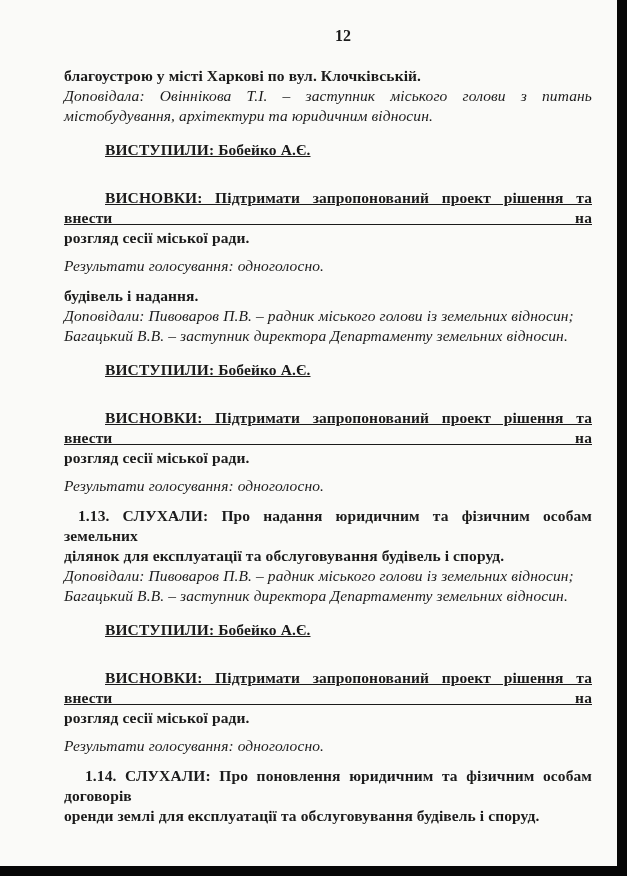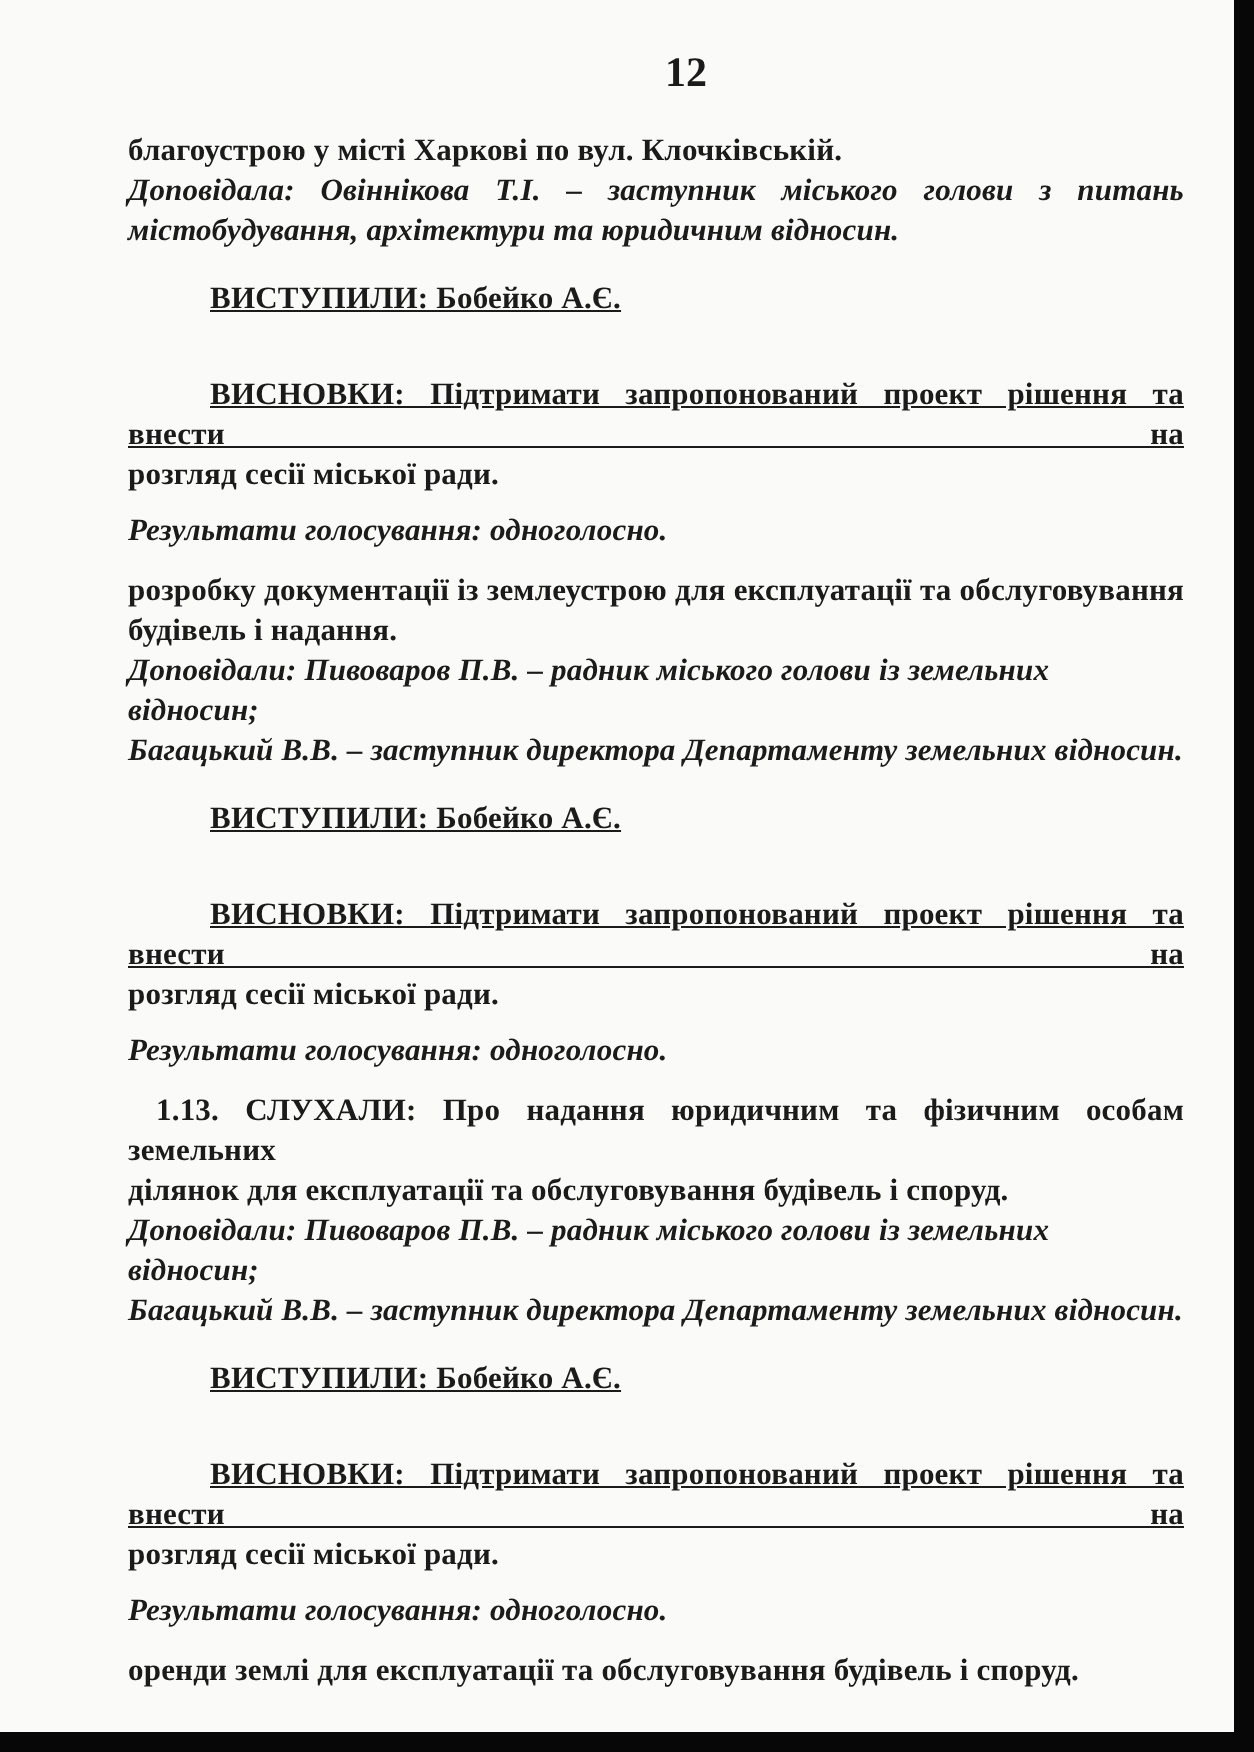--- a/index.html
+++ b/index.html
@@ -13,33 +13,33 @@
   .paper {
     position: absolute; top: 0; left: 0;
     width: 617px; height: 866px;
     padding-top: 26px;
     box-sizing: border-box;
     color: #1b1b1b;
   }
   .pagenum {
     width: 528px; margin-left: 64px;
     text-align: center;
-    font-size: 21px; line-height: 20px;
+    font-size: 16px; line-height: 20px;
     font-weight: 700;
     margin-bottom: 20px;
     padding-left: 30px; box-sizing: border-box;
   }
   .content { margin-left: 64px; width: 528px; }
   .ln {
     font-size: 15.5px; line-height: 20px;
     font-weight: 700;
     white-space: normal;
     letter-spacing: 0.1px;
   }
-  .it { font-style: italic; font-weight: 700; }
+  .it { font-style: italic; font-weight: 400; }
   .jl { text-align: justify; text-align-last: justify; }
   .ind-num { text-indent: 21px; }
   .ind-num-sm { text-indent: 14px; }
   .ind-big { text-indent: 41px; text-decoration: underline; }
   .sp-spoke { margin-top: 14px; }
   .sp-concl { margin-top: 28px; }
   .sp-vote  { margin-top: 8px; }
   .sec + .sec { margin-top: 10px; }
   .edge-right {
     position: absolute; top: 0; right: 0;
@@ -64,21 +64,20 @@
       <div class="ln">благоустрою у місті Харкові по вул. Клочківській.</div>
       <div class="ln it jl">Доповідала: Овіннікова Т.І. – заступник міського голови з питань</div>
       <div class="ln it">містобудування, архітектури та юридичним відносин.</div>
       <div class="ln ind-big sp-spoke">ВИСТУПИЛИ: Бобейко А.Є.</div>
       <div class="ln jl ind-big sp-concl">ВИСНОВКИ: Підтримати запропонований проект рішення та внести на</div>
       <div class="ln">розгляд сесії міської ради.</div>
       <div class="ln it sp-vote">Результати голосування: одноголосно.</div>
     </section>
 
     <section class="sec">
-      <div class="ln jl">розробку документації із землеустрою для експлуатації та обслуговування</div>
       <div class="ln">будівель і надання.</div>
       <div class="ln it">Доповідали: Пивоваров П.В. – радник міського голови із земельних відносин;</div>
       <div class="ln it">Багацький В.В. – заступник директора Департаменту земельних відносин.</div>
       <div class="ln ind-big sp-spoke">ВИСТУПИЛИ: Бобейко А.Є.</div>
       <div class="ln jl ind-big sp-concl">ВИСНОВКИ: Підтримати запропонований проект рішення та внести на</div>
       <div class="ln">розгляд сесії міської ради.</div>
       <div class="ln it sp-vote">Результати голосування: одноголосно.</div>
     </section>
 
     <section class="sec">
@@ -86,20 +85,21 @@
       <div class="ln">ділянок для експлуатації та обслуговування будівель і споруд.</div>
       <div class="ln it">Доповідали: Пивоваров П.В. – радник міського голови із  земельних відносин;</div>
       <div class="ln it">Багацький В.В. – заступник директора Департаменту земельних відносин.</div>
       <div class="ln ind-big sp-spoke">ВИСТУПИЛИ: Бобейко А.Є.</div>
       <div class="ln jl ind-big sp-concl">ВИСНОВКИ: Підтримати запропонований проект рішення та внести на</div>
       <div class="ln">розгляд сесії міської ради.</div>
       <div class="ln it sp-vote">Результати голосування: одноголосно.</div>
     </section>
 
     <section class="sec">
+      <div class="ln jl ind-num">1.14. СЛУХАЛИ: Про поновлення юридичним та фізичним особам договорів</div>
       <div class="ln">оренди землі для експлуатації та обслуговування будівель і споруд.</div>
 
     </section>
 
   </div>
 </div>
 
 <div class="edge-right"></div>
 <div class="edge-bottom"></div>
 

